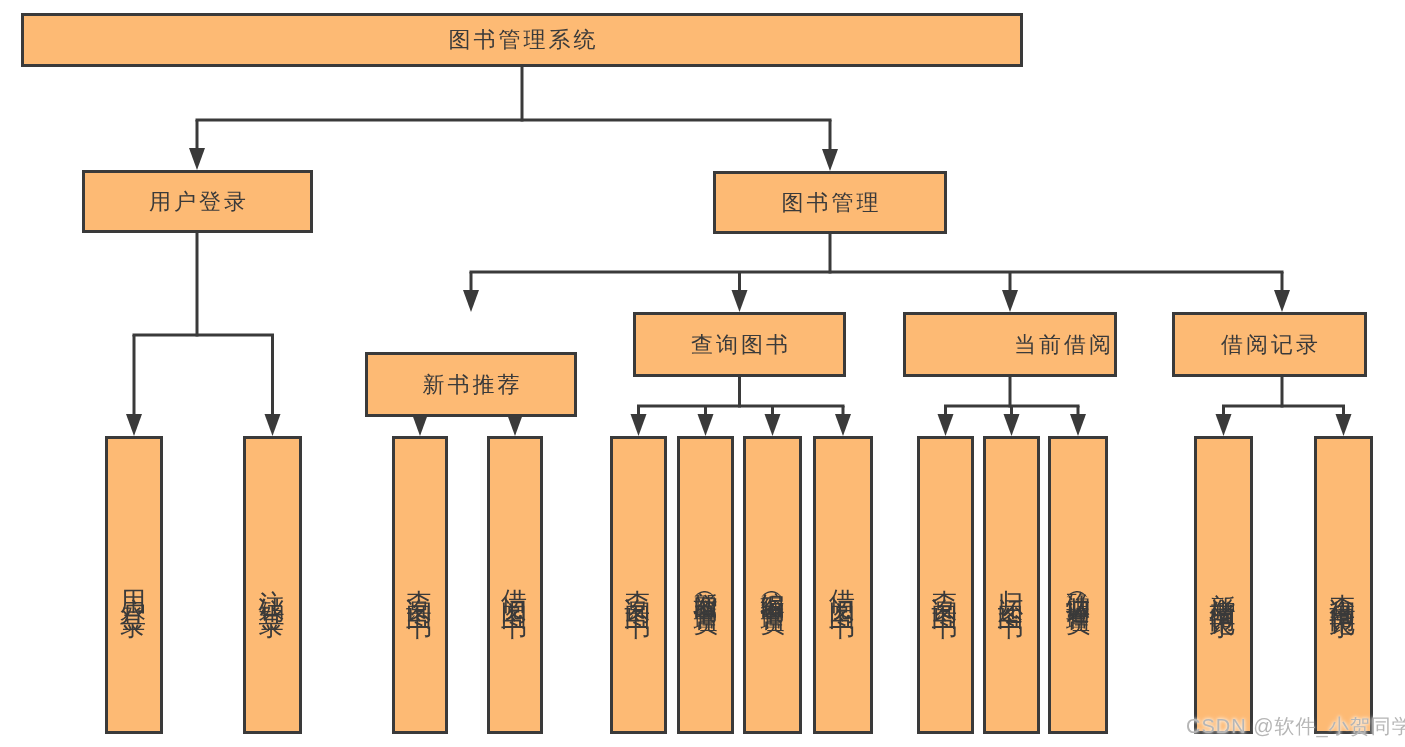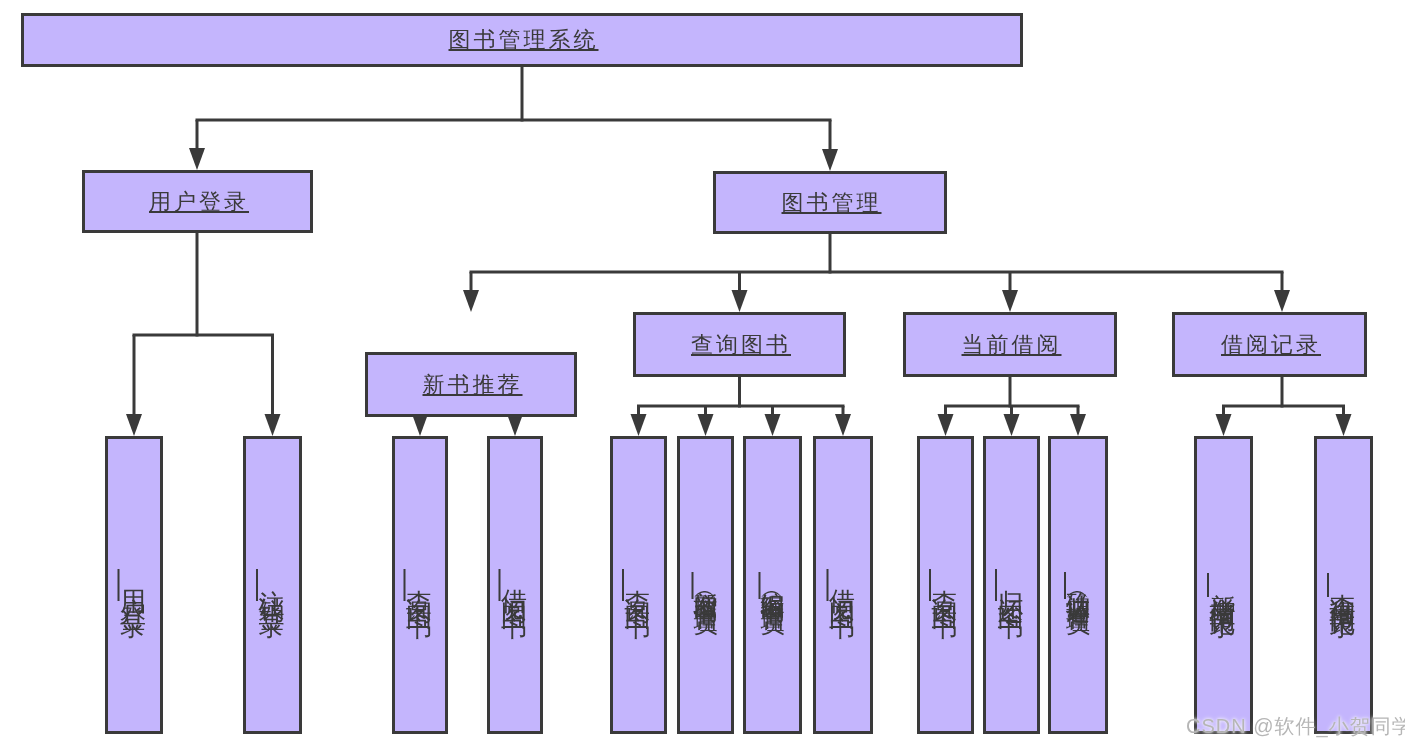--- a/index.html
+++ b/index.html
@@ -9,41 +9,41 @@
     background:#ffffff;
     overflow:hidden;
     font-family:"Liberation Sans","DejaVu Sans",sans-serif;
     color:#3a3a3a;
   }
   .wires{position:absolute;left:0;top:0;width:1405px;height:747px;}
   .box{
     position:absolute;
     box-sizing:border-box;
     border:3px solid #3a3a3a;
-    background:#c4b5fd;
-    display:flex;align-items:center;justify-content:center;text-decoration:underline;
+    background:#fdba74;
+    display:flex;align-items:center;justify-content:center;
   }
   .hlabel{font-size:22px;letter-spacing:3px;color:#3a3a3a;white-space:nowrap;text-indent:3px;}
   .vtext{
     writing-mode:vertical-rl;
     text-orientation:mixed;
     color:#3a3a3a;
     white-space:nowrap;
   }
   .v4{font-size:26px;letter-spacing:8px;}
   .v6{font-size:26px;letter-spacing:4px;}
   .vlong{font-size:24px;letter-spacing:3px;}
 
   
   .n-root {left:21px;  top:13px;  width:1002px;height:54px;}
   .n-l2-0 {left:82px;  top:170px; width:231px; height:63px;}
   .n-l2-1 {left:713px; top:171px; width:234px; height:63px;}
   .n-l3-0 {left:365px; top:312px; width:212px; height:65px;margin-top:40px;}
   .n-l3-1 {left:633px; top:312px; width:213px; height:65px;}
-  .n-l3-2 {left:903px; top:312px; width:214px; height:65px;}
+  .n-l3-2 {left:903px; top:312px; width:214px; height:65px;justify-content:flex-end;}
   .n-l3-3 {left:1172px;top:312px; width:195px; height:65px;}
   .n-leaf-0 {left:105px; top:436px;width:58px;height:298px;}
   .n-leaf-1 {left:243px; top:436px;width:59px;height:298px;}
   .n-leaf-2 {left:392px; top:436px;width:56px;height:298px;}
   .n-leaf-3 {left:487px; top:436px;width:56px;height:298px;}
   .n-leaf-4 {left:610px; top:436px;width:57px;height:298px;}
   .n-leaf-5 {left:677px; top:436px;width:57px;height:298px;}
   .n-leaf-6 {left:743px; top:436px;width:59px;height:298px;}
   .n-leaf-7 {left:813px; top:436px;width:60px;height:298px;}
   .n-leaf-8 {left:917px; top:436px;width:57px;height:298px;}

